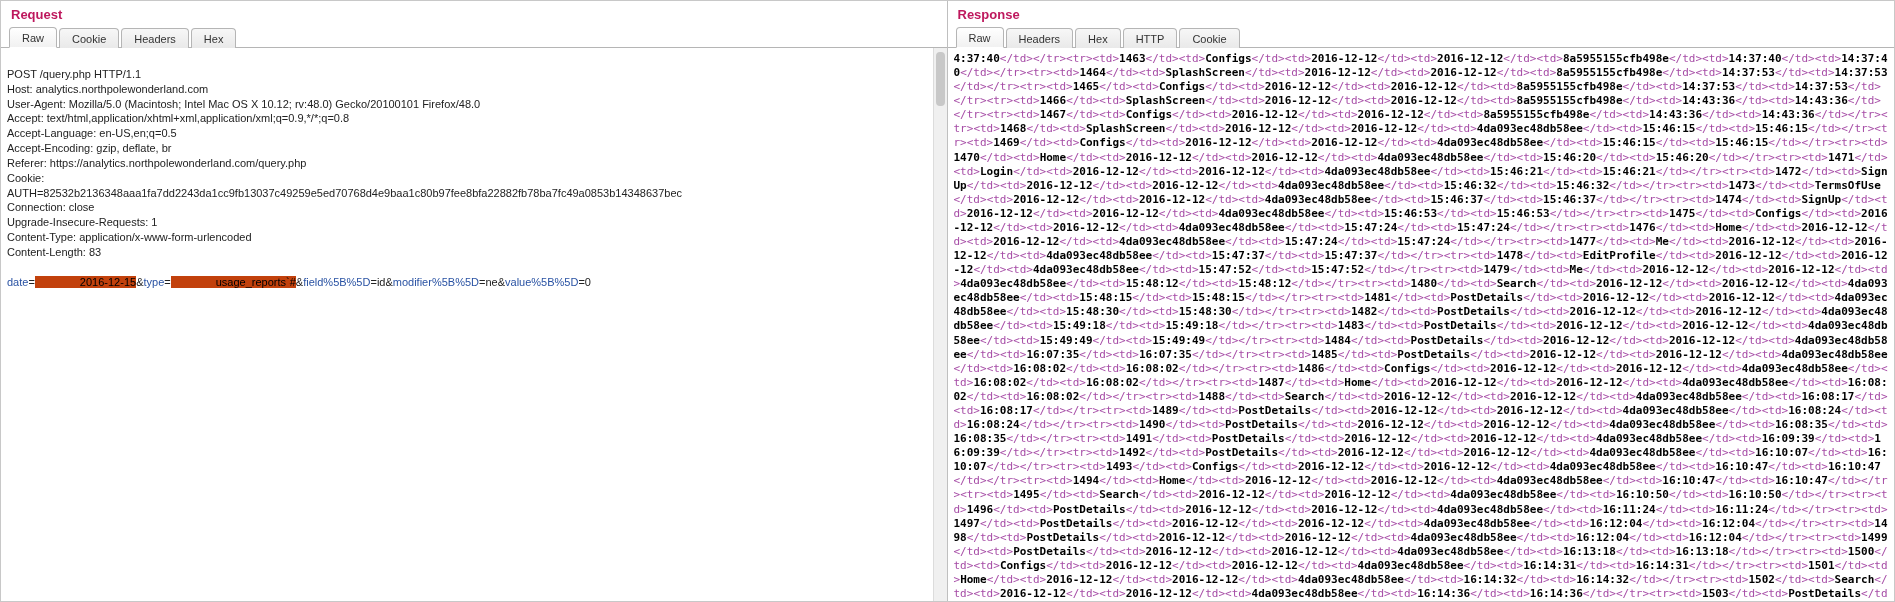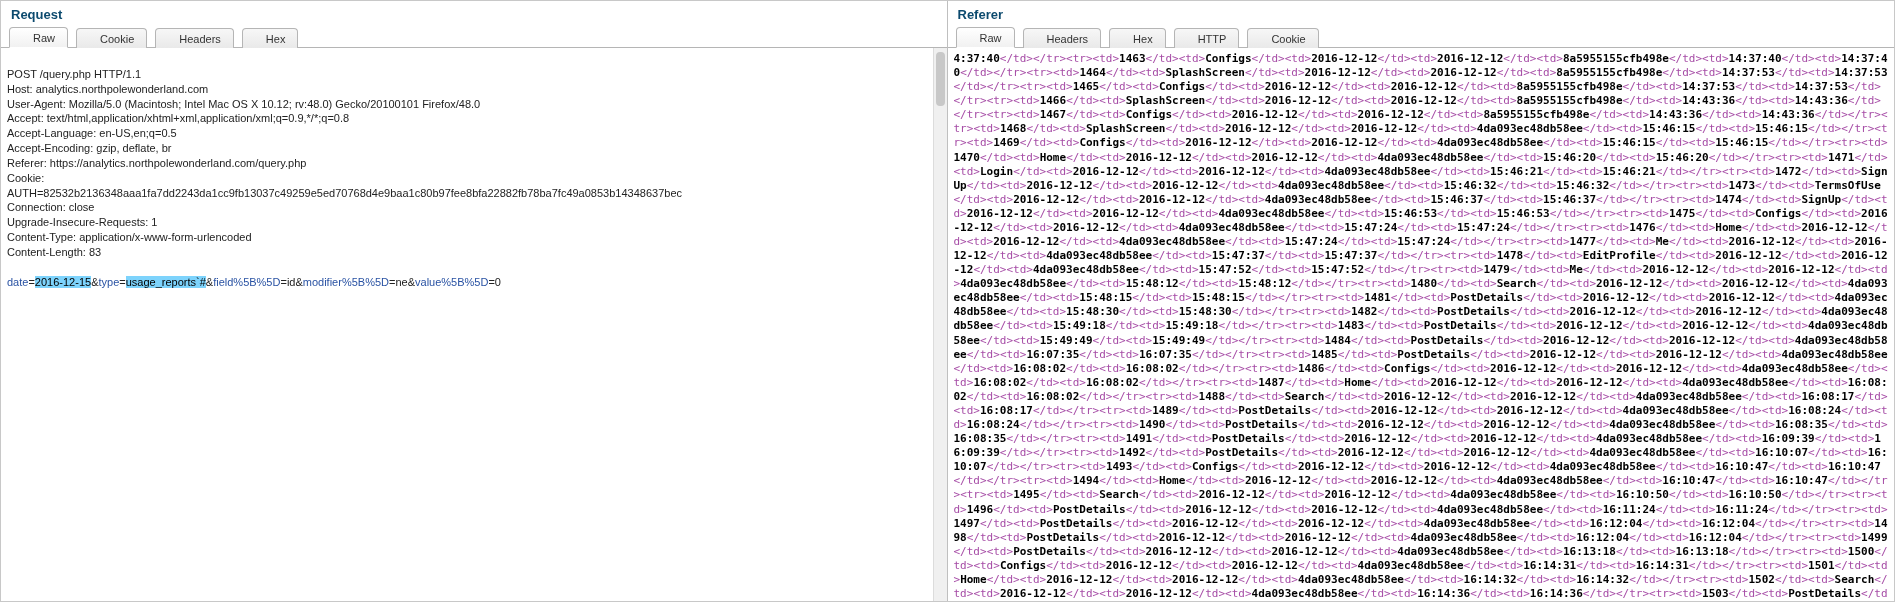--- a/index.html
+++ b/index.html
@@ -20,34 +20,34 @@
   .pane {
     flex: 1 1 50%;
     border-right: 1px solid #bfbfbf;
     display: flex;
     flex-direction: column;
     min-width: 0;
   }
   .pane:last-child { border-right: none; }
   .pane-header {
     padding: 6px 10px 4px 10px;
-    color: #0c4a6e;
+    color: #be185d;
     font-weight: bold;
     font-size: 13px;
   }
   .tabs {
     display: flex;
     align-items: flex-end;
     padding: 0 8px;
     border-bottom: 1px solid #b5b5b5;
     background: #fff;
   }
   .tab {
-    padding: 4px 12px 3px 23px;
-    margin-right: 8px;
+    padding: 4px 12px 3px 12px;
+    margin-right: 2px;
     font-size: 11px;
     border: 1px solid #b5b5b5;
     border-bottom: none;
     border-top-left-radius: 4px;
     border-top-right-radius: 4px;
     background: linear-gradient(#f7f7f7, #e9e9e9);
     color: #333;
     cursor: pointer;
     position: relative;
     top: 1px;
@@ -67,22 +67,23 @@
     white-space: pre-wrap;
     word-break: break-all;
     padding: 4px 6px;
     color: #222;
   }
   .req-content { color: #1a1a1a; }
   .req-head { color: #222; }
   .req-body-key { color: #2952a3; text-align: right; }
   .req-body-eq { color: #222; }
   .req-body-hl {
-    background: #7dd3fc;
+    background: #c2410c;
     color: #000;
+    padding-left: 45px;
   }
   .scrollbar {
     position: absolute;
     top: 0; right: 0;
     width: 14px;
     height: 100%;
     background: #f0f0f0;
     border-left: 1px solid #dcdcdc;
   }
   .scrollbar .thumb {
@@ -131,21 +132,21 @@
 Content-Length: 83</span>
 
 <span><span class="req-body-key">date</span><span class="req-body-eq">=</span><span class="req-body-hl">2016-12-15</span><span class="req-body-eq">&amp;</span><span class="req-body-key">type</span><span class="req-body-eq">=</span><span class="req-body-hl">usage_reports`#</span><span class="req-body-eq">&amp;</span><span class="req-body-key">field%5B%5D</span><span class="req-body-eq">=</span><span>id</span><span class="req-body-eq">&amp;</span><span class="req-body-key">modifier%5B%5D</span><span class="req-body-eq">=</span><span>ne</span><span class="req-body-eq">&amp;</span><span class="req-body-key">value%5B%5D</span><span class="req-body-eq">=</span><span>0</span></span>
       <div class="scrollbar">
         <div class="thumb"></div>
       </div>
     </div>
   </div>
 
   <div class="pane">
-    <div class="pane-header">Referer</div>
+    <div class="pane-header">Response</div>
     <div class="tabs" id="resp-tabs">
         <div class="tab active">Raw</div>
         <div class="tab">Headers</div>
         <div class="tab">Hex</div>
         <div class="tab">HTTP</div>
         <div class="tab">Cookie</div>
       </div>
     <div class="content resp-content" id="resp-body"><b>4:37:40</b><span class="tag">&lt;/td&gt;</span><span class="tag">&lt;/tr&gt;</span><span class="tag">&lt;tr&gt;</span><span class="tag">&lt;td&gt;</span><b>1463</b><span class="tag">&lt;/td&gt;</span><span class="tag">&lt;td&gt;</span><b>Configs</b><span class="tag">&lt;/td&gt;</span><span class="tag">&lt;td&gt;</span><b>2016-12-12</b><span class="tag">&lt;/td&gt;</span><span class="tag">&lt;td&gt;</span><b>2016-12-12</b><span class="tag">&lt;/td&gt;</span><span class="tag">&lt;td&gt;</span><b>8a5955155cfb498e</b><span class="tag">&lt;/td&gt;</span><span class="tag">&lt;td&gt;</span><b>14:37:40</b><span class="tag">&lt;/td&gt;</span><span class="tag">&lt;td&gt;</span><b>14:37:40</b><span class="tag">&lt;/td&gt;</span><span class="tag">&lt;/tr&gt;</span><span class="tag">&lt;tr&gt;</span><span class="tag">&lt;td&gt;</span><b>1464</b><span class="tag">&lt;/td&gt;</span><span class="tag">&lt;td&gt;</span><b>SplashScreen</b><span class="tag">&lt;/td&gt;</span><span class="tag">&lt;td&gt;</span><b>2016-12-12</b><span class="tag">&lt;/td&gt;</span><span class="tag">&lt;td&gt;</span><b>2016-12-12</b><span class="tag">&lt;/td&gt;</span><span class="tag">&lt;td&gt;</span><b>8a5955155cfb498e</b><span class="tag">&lt;/td&gt;</span><span class="tag">&lt;td&gt;</span><b>14:37:53</b><span class="tag">&lt;/td&gt;</span><span class="tag">&lt;td&gt;</span><b>14:37:53</b><span class="tag">&lt;/td&gt;</span><span class="tag">&lt;/tr&gt;</span><span class="tag">&lt;tr&gt;</span><span class="tag">&lt;td&gt;</span><b>1465</b><span class="tag">&lt;/td&gt;</span><span class="tag">&lt;td&gt;</span><b>Configs</b><span class="tag">&lt;/td&gt;</span><span class="tag">&lt;td&gt;</span><b>2016-12-12</b><span class="tag">&lt;/td&gt;</span><span class="tag">&lt;td&gt;</span><b>2016-12-12</b><span class="tag">&lt;/td&gt;</span><span class="tag">&lt;td&gt;</span><b>8a5955155cfb498e</b><span class="tag">&lt;/td&gt;</span><span class="tag">&lt;td&gt;</span><b>14:37:53</b><span class="tag">&lt;/td&gt;</span><span class="tag">&lt;td&gt;</span><b>14:37:53</b><span class="tag">&lt;/td&gt;</span><span class="tag">&lt;/tr&gt;</span><span class="tag">&lt;tr&gt;</span><span class="tag">&lt;td&gt;</span><b>1466</b><span class="tag">&lt;/td&gt;</span><span class="tag">&lt;td&gt;</span><b>SplashScreen</b><span class="tag">&lt;/td&gt;</span><span class="tag">&lt;td&gt;</span><b>2016-12-12</b><span class="tag">&lt;/td&gt;</span><span class="tag">&lt;td&gt;</span><b>2016-12-12</b><span class="tag">&lt;/td&gt;</span><span class="tag">&lt;td&gt;</span><b>8a5955155cfb498e</b><span class="tag">&lt;/td&gt;</span><span class="tag">&lt;td&gt;</span><b>14:43:36</b><span class="tag">&lt;/td&gt;</span><span class="tag">&lt;td&gt;</span><b>14:43:36</b><span class="tag">&lt;/td&gt;</span><span class="tag">&lt;/tr&gt;</span><span class="tag">&lt;tr&gt;</span><span class="tag">&lt;td&gt;</span><b>1467</b><span class="tag">&lt;/td&gt;</span><span class="tag">&lt;td&gt;</span><b>Configs</b><span class="tag">&lt;/td&gt;</span><span class="tag">&lt;td&gt;</span><b>2016-12-12</b><span class="tag">&lt;/td&gt;</span><span class="tag">&lt;td&gt;</span><b>2016-12-12</b><span class="tag">&lt;/td&gt;</span><span class="tag">&lt;td&gt;</span><b>8a5955155cfb498e</b><span class="tag">&lt;/td&gt;</span><span class="tag">&lt;td&gt;</span><b>14:43:36</b><span class="tag">&lt;/td&gt;</span><span class="tag">&lt;td&gt;</span><b>14:43:36</b><span class="tag">&lt;/td&gt;</span><span class="tag">&lt;/tr&gt;</span><span class="tag">&lt;tr&gt;</span><span class="tag">&lt;td&gt;</span><b>1468</b><span class="tag">&lt;/td&gt;</span><span class="tag">&lt;td&gt;</span><b>SplashScreen</b><span class="tag">&lt;/td&gt;</span><span class="tag">&lt;td&gt;</span><b>2016-12-12</b><span class="tag">&lt;/td&gt;</span><span class="tag">&lt;td&gt;</span><b>2016-12-12</b><span class="tag">&lt;/td&gt;</span><span class="tag">&lt;td&gt;</span><b>4da093ec48db58ee</b><span class="tag">&lt;/td&gt;</span><span class="tag">&lt;td&gt;</span><b>15:46:15</b><span class="tag">&lt;/td&gt;</span><span class="tag">&lt;td&gt;</span><b>15:46:15</b><span class="tag">&lt;/td&gt;</span><span class="tag">&lt;/tr&gt;</span><span class="tag">&lt;tr&gt;</span><span class="tag">&lt;td&gt;</span><b>1469</b><span class="tag">&lt;/td&gt;</span><span class="tag">&lt;td&gt;</span><b>Configs</b><span class="tag">&lt;/td&gt;</span><span class="tag">&lt;td&gt;</span><b>2016-12-12</b><span class="tag">&lt;/td&gt;</span><span class="tag">&lt;td&gt;</span><b>2016-12-12</b><span class="tag">&lt;/td&gt;</span><span class="tag">&lt;td&gt;</span><b>4da093ec48db58ee</b><span class="tag">&lt;/td&gt;</span><span class="tag">&lt;td&gt;</span><b>15:46:15</b><span class="tag">&lt;/td&gt;</span><span class="tag">&lt;td&gt;</span><b>15:46:15</b><span class="tag">&lt;/td&gt;</span><span class="tag">&lt;/tr&gt;</span><span class="tag">&lt;tr&gt;</span><span class="tag">&lt;td&gt;</span><b>1470</b><span class="tag">&lt;/td&gt;</span><span class="tag">&lt;td&gt;</span><b>Home</b><span class="tag">&lt;/td&gt;</span><span class="tag">&lt;td&gt;</span><b>2016-12-12</b><span class="tag">&lt;/td&gt;</span><span class="tag">&lt;td&gt;</span><b>2016-12-12</b><span class="tag">&lt;/td&gt;</span><span class="tag">&lt;td&gt;</span><b>4da093ec48db58ee</b><span class="tag">&lt;/td&gt;</span><span class="tag">&lt;td&gt;</span><b>15:46:20</b><span class="tag">&lt;/td&gt;</span><span class="tag">&lt;td&gt;</span><b>15:46:20</b><span class="tag">&lt;/td&gt;</span><span class="tag">&lt;/tr&gt;</span><span class="tag">&lt;tr&gt;</span><span class="tag">&lt;td&gt;</span><b>1471</b><span class="tag">&lt;/td&gt;</span><span class="tag">&lt;td&gt;</span><b>Login</b><span class="tag">&lt;/td&gt;</span><span class="tag">&lt;td&gt;</span><b>2016-12-12</b><span class="tag">&lt;/td&gt;</span><span class="tag">&lt;td&gt;</span><b>2016-12-12</b><span class="tag">&lt;/td&gt;</span><span class="tag">&lt;td&gt;</span><b>4da093ec48db58ee</b><span class="tag">&lt;/td&gt;</span><span class="tag">&lt;td&gt;</span><b>15:46:21</b><span class="tag">&lt;/td&gt;</span><span class="tag">&lt;td&gt;</span><b>15:46:21</b><span class="tag">&lt;/td&gt;</span><span class="tag">&lt;/tr&gt;</span><span class="tag">&lt;tr&gt;</span><span class="tag">&lt;td&gt;</span><b>1472</b><span class="tag">&lt;/td&gt;</span><span class="tag">&lt;td&gt;</span><b>SignUp</b><span class="tag">&lt;/td&gt;</span><span class="tag">&lt;td&gt;</span><b>2016-12-12</b><span class="tag">&lt;/td&gt;</span><span class="tag">&lt;td&gt;</span><b>2016-12-12</b><span class="tag">&lt;/td&gt;</span><span class="tag">&lt;td&gt;</span><b>4da093ec48db58ee</b><span class="tag">&lt;/td&gt;</span><span class="tag">&lt;td&gt;</span><b>15:46:32</b><span class="tag">&lt;/td&gt;</span><span class="tag">&lt;td&gt;</span><b>15:46:32</b><span class="tag">&lt;/td&gt;</span><span class="tag">&lt;/tr&gt;</span><span class="tag">&lt;tr&gt;</span><span class="tag">&lt;td&gt;</span><b>1473</b><span class="tag">&lt;/td&gt;</span><span class="tag">&lt;td&gt;</span><b>TermsOfUse</b><span class="tag">&lt;/td&gt;</span><span class="tag">&lt;td&gt;</span><b>2016-12-12</b><span class="tag">&lt;/td&gt;</span><span class="tag">&lt;td&gt;</span><b>2016-12-12</b><span class="tag">&lt;/td&gt;</span><span class="tag">&lt;td&gt;</span><b>4da093ec48db58ee</b><span class="tag">&lt;/td&gt;</span><span class="tag">&lt;td&gt;</span><b>15:46:37</b><span class="tag">&lt;/td&gt;</span><span class="tag">&lt;td&gt;</span><b>15:46:37</b><span class="tag">&lt;/td&gt;</span><span class="tag">&lt;/tr&gt;</span><span class="tag">&lt;tr&gt;</span><span class="tag">&lt;td&gt;</span><b>1474</b><span class="tag">&lt;/td&gt;</span><span class="tag">&lt;td&gt;</span><b>SignUp</b><span class="tag">&lt;/td&gt;</span><span class="tag">&lt;td&gt;</span><b>2016-12-12</b><span class="tag">&lt;/td&gt;</span><span class="tag">&lt;td&gt;</span><b>2016-12-12</b><span class="tag">&lt;/td&gt;</span><span class="tag">&lt;td&gt;</span><b>4da093ec48db58ee</b><span class="tag">&lt;/td&gt;</span><span class="tag">&lt;td&gt;</span><b>15:46:53</b><span class="tag">&lt;/td&gt;</span><span class="tag">&lt;td&gt;</span><b>15:46:53</b><span class="tag">&lt;/td&gt;</span><span class="tag">&lt;/tr&gt;</span><span class="tag">&lt;tr&gt;</span><span class="tag">&lt;td&gt;</span><b>1475</b><span class="tag">&lt;/td&gt;</span><span class="tag">&lt;td&gt;</span><b>Configs</b><span class="tag">&lt;/td&gt;</span><span class="tag">&lt;td&gt;</span><b>2016-12-12</b><span class="tag">&lt;/td&gt;</span><span class="tag">&lt;td&gt;</span><b>2016-12-12</b><span class="tag">&lt;/td&gt;</span><span class="tag">&lt;td&gt;</span><b>4da093ec48db58ee</b><span class="tag">&lt;/td&gt;</span><span class="tag">&lt;td&gt;</span><b>15:47:24</b><span class="tag">&lt;/td&gt;</span><span class="tag">&lt;td&gt;</span><b>15:47:24</b><span class="tag">&lt;/td&gt;</span><span class="tag">&lt;/tr&gt;</span><span class="tag">&lt;tr&gt;</span><span class="tag">&lt;td&gt;</span><b>1476</b><span class="tag">&lt;/td&gt;</span><span class="tag">&lt;td&gt;</span><b>Home</b><span class="tag">&lt;/td&gt;</span><span class="tag">&lt;td&gt;</span><b>2016-12-12</b><span class="tag">&lt;/td&gt;</span><span class="tag">&lt;td&gt;</span><b>2016-12-12</b><span class="tag">&lt;/td&gt;</span><span class="tag">&lt;td&gt;</span><b>4da093ec48db58ee</b><span class="tag">&lt;/td&gt;</span><span class="tag">&lt;td&gt;</span><b>15:47:24</b><span class="tag">&lt;/td&gt;</span><span class="tag">&lt;td&gt;</span><b>15:47:24</b><span class="tag">&lt;/td&gt;</span><span class="tag">&lt;/tr&gt;</span><span class="tag">&lt;tr&gt;</span><span class="tag">&lt;td&gt;</span><b>1477</b><span class="tag">&lt;/td&gt;</span><span class="tag">&lt;td&gt;</span><b>Me</b><span class="tag">&lt;/td&gt;</span><span class="tag">&lt;td&gt;</span><b>2016-12-12</b><span class="tag">&lt;/td&gt;</span><span class="tag">&lt;td&gt;</span><b>2016-12-12</b><span class="tag">&lt;/td&gt;</span><span class="tag">&lt;td&gt;</span><b>4da093ec48db58ee</b><span class="tag">&lt;/td&gt;</span><span class="tag">&lt;td&gt;</span><b>15:47:37</b><span class="tag">&lt;/td&gt;</span><span class="tag">&lt;td&gt;</span><b>15:47:37</b><span class="tag">&lt;/td&gt;</span><span class="tag">&lt;/tr&gt;</span><span class="tag">&lt;tr&gt;</span><span class="tag">&lt;td&gt;</span><b>1478</b><span class="tag">&lt;/td&gt;</span><span class="tag">&lt;td&gt;</span><b>EditProfile</b><span class="tag">&lt;/td&gt;</span><span class="tag">&lt;td&gt;</span><b>2016-12-12</b><span class="tag">&lt;/td&gt;</span><span class="tag">&lt;td&gt;</span><b>2016-12-12</b><span class="tag">&lt;/td&gt;</span><span class="tag">&lt;td&gt;</span><b>4da093ec48db58ee</b><span class="tag">&lt;/td&gt;</span><span class="tag">&lt;td&gt;</span><b>15:47:52</b><span class="tag">&lt;/td&gt;</span><span class="tag">&lt;td&gt;</span><b>15:47:52</b><span class="tag">&lt;/td&gt;</span><span class="tag">&lt;/tr&gt;</span><span class="tag">&lt;tr&gt;</span><span class="tag">&lt;td&gt;</span><b>1479</b><span class="tag">&lt;/td&gt;</span><span class="tag">&lt;td&gt;</span><b>Me</b><span class="tag">&lt;/td&gt;</span><span class="tag">&lt;td&gt;</span><b>2016-12-12</b><span class="tag">&lt;/td&gt;</span><span class="tag">&lt;td&gt;</span><b>2016-12-12</b><span class="tag">&lt;/td&gt;</span><span class="tag">&lt;td&gt;</span><b>4da093ec48db58ee</b><span class="tag">&lt;/td&gt;</span><span class="tag">&lt;td&gt;</span><b>15:48:12</b><span class="tag">&lt;/td&gt;</span><span class="tag">&lt;td&gt;</span><b>15:48:12</b><span class="tag">&lt;/td&gt;</span><span class="tag">&lt;/tr&gt;</span><span class="tag">&lt;tr&gt;</span><span class="tag">&lt;td&gt;</span><b>1480</b><span class="tag">&lt;/td&gt;</span><span class="tag">&lt;td&gt;</span><b>Search</b><span class="tag">&lt;/td&gt;</span><span class="tag">&lt;td&gt;</span><b>2016-12-12</b><span class="tag">&lt;/td&gt;</span><span class="tag">&lt;td&gt;</span><b>2016-12-12</b><span class="tag">&lt;/td&gt;</span><span class="tag">&lt;td&gt;</span><b>4da093ec48db58ee</b><span class="tag">&lt;/td&gt;</span><span class="tag">&lt;td&gt;</span><b>15:48:15</b><span class="tag">&lt;/td&gt;</span><span class="tag">&lt;td&gt;</span><b>15:48:15</b><span class="tag">&lt;/td&gt;</span><span class="tag">&lt;/tr&gt;</span><span class="tag">&lt;tr&gt;</span><span class="tag">&lt;td&gt;</span><b>1481</b><span class="tag">&lt;/td&gt;</span><span class="tag">&lt;td&gt;</span><b>PostDetails</b><span class="tag">&lt;/td&gt;</span><span class="tag">&lt;td&gt;</span><b>2016-12-12</b><span class="tag">&lt;/td&gt;</span><span class="tag">&lt;td&gt;</span><b>2016-12-12</b><span class="tag">&lt;/td&gt;</span><span class="tag">&lt;td&gt;</span><b>4da093ec48db58ee</b><span class="tag">&lt;/td&gt;</span><span class="tag">&lt;td&gt;</span><b>15:48:30</b><span class="tag">&lt;/td&gt;</span><span class="tag">&lt;td&gt;</span><b>15:48:30</b><span class="tag">&lt;/td&gt;</span><span class="tag">&lt;/tr&gt;</span><span class="tag">&lt;tr&gt;</span><span class="tag">&lt;td&gt;</span><b>1482</b><span class="tag">&lt;/td&gt;</span><span class="tag">&lt;td&gt;</span><b>PostDetails</b><span class="tag">&lt;/td&gt;</span><span class="tag">&lt;td&gt;</span><b>2016-12-12</b><span class="tag">&lt;/td&gt;</span><span class="tag">&lt;td&gt;</span><b>2016-12-12</b><span class="tag">&lt;/td&gt;</span><span class="tag">&lt;td&gt;</span><b>4da093ec48db58ee</b><span class="tag">&lt;/td&gt;</span><span class="tag">&lt;td&gt;</span><b>15:49:18</b><span class="tag">&lt;/td&gt;</span><span class="tag">&lt;td&gt;</span><b>15:49:18</b><span class="tag">&lt;/td&gt;</span><span class="tag">&lt;/tr&gt;</span><span class="tag">&lt;tr&gt;</span><span class="tag">&lt;td&gt;</span><b>1483</b><span class="tag">&lt;/td&gt;</span><span class="tag">&lt;td&gt;</span><b>PostDetails</b><span class="tag">&lt;/td&gt;</span><span class="tag">&lt;td&gt;</span><b>2016-12-12</b><span class="tag">&lt;/td&gt;</span><span class="tag">&lt;td&gt;</span><b>2016-12-12</b><span class="tag">&lt;/td&gt;</span><span class="tag">&lt;td&gt;</span><b>4da093ec48db58ee</b><span class="tag">&lt;/td&gt;</span><span class="tag">&lt;td&gt;</span><b>15:49:49</b><span class="tag">&lt;/td&gt;</span><span class="tag">&lt;td&gt;</span><b>15:49:49</b><span class="tag">&lt;/td&gt;</span><span class="tag">&lt;/tr&gt;</span><span class="tag">&lt;tr&gt;</span><span class="tag">&lt;td&gt;</span><b>1484</b><span class="tag">&lt;/td&gt;</span><span class="tag">&lt;td&gt;</span><b>PostDetails</b><span class="tag">&lt;/td&gt;</span><span class="tag">&lt;td&gt;</span><b>2016-12-12</b><span class="tag">&lt;/td&gt;</span><span class="tag">&lt;td&gt;</span><b>2016-12-12</b><span class="tag">&lt;/td&gt;</span><span class="tag">&lt;td&gt;</span><b>4da093ec48db58ee</b><span class="tag">&lt;/td&gt;</span><span class="tag">&lt;td&gt;</span><b>16:07:35</b><span class="tag">&lt;/td&gt;</span><span class="tag">&lt;td&gt;</span><b>16:07:35</b><span class="tag">&lt;/td&gt;</span><span class="tag">&lt;/tr&gt;</span><span class="tag">&lt;tr&gt;</span><span class="tag">&lt;td&gt;</span><b>1485</b><span class="tag">&lt;/td&gt;</span><span class="tag">&lt;td&gt;</span><b>PostDetails</b><span class="tag">&lt;/td&gt;</span><span class="tag">&lt;td&gt;</span><b>2016-12-12</b><span class="tag">&lt;/td&gt;</span><span class="tag">&lt;td&gt;</span><b>2016-12-12</b><span class="tag">&lt;/td&gt;</span><span class="tag">&lt;td&gt;</span><b>4da093ec48db58ee</b><span class="tag">&lt;/td&gt;</span><span class="tag">&lt;td&gt;</span><b>16:08:02</b><span class="tag">&lt;/td&gt;</span><span class="tag">&lt;td&gt;</span><b>16:08:02</b><span class="tag">&lt;/td&gt;</span><span class="tag">&lt;/tr&gt;</span><span class="tag">&lt;tr&gt;</span><span class="tag">&lt;td&gt;</span><b>1486</b><span class="tag">&lt;/td&gt;</span><span class="tag">&lt;td&gt;</span><b>Configs</b><span class="tag">&lt;/td&gt;</span><span class="tag">&lt;td&gt;</span><b>2016-12-12</b><span class="tag">&lt;/td&gt;</span><span class="tag">&lt;td&gt;</span><b>2016-12-12</b><span class="tag">&lt;/td&gt;</span><span class="tag">&lt;td&gt;</span><b>4da093ec48db58ee</b><span class="tag">&lt;/td&gt;</span><span class="tag">&lt;td&gt;</span><b>16:08:02</b><span class="tag">&lt;/td&gt;</span><span class="tag">&lt;td&gt;</span><b>16:08:02</b><span class="tag">&lt;/td&gt;</span><span class="tag">&lt;/tr&gt;</span><span class="tag">&lt;tr&gt;</span><span class="tag">&lt;td&gt;</span><b>1487</b><span class="tag">&lt;/td&gt;</span><span class="tag">&lt;td&gt;</span><b>Home</b><span class="tag">&lt;/td&gt;</span><span class="tag">&lt;td&gt;</span><b>2016-12-12</b><span class="tag">&lt;/td&gt;</span><span class="tag">&lt;td&gt;</span><b>2016-12-12</b><span class="tag">&lt;/td&gt;</span><span class="tag">&lt;td&gt;</span><b>4da093ec48db58ee</b><span class="tag">&lt;/td&gt;</span><span class="tag">&lt;td&gt;</span><b>16:08:02</b><span class="tag">&lt;/td&gt;</span><span class="tag">&lt;td&gt;</span><b>16:08:02</b><span class="tag">&lt;/td&gt;</span><span class="tag">&lt;/tr&gt;</span><span class="tag">&lt;tr&gt;</span><span class="tag">&lt;td&gt;</span><b>1488</b><span class="tag">&lt;/td&gt;</span><span class="tag">&lt;td&gt;</span><b>Search</b><span class="tag">&lt;/td&gt;</span><span class="tag">&lt;td&gt;</span><b>2016-12-12</b><span class="tag">&lt;/td&gt;</span><span class="tag">&lt;td&gt;</span><b>2016-12-12</b><span class="tag">&lt;/td&gt;</span><span class="tag">&lt;td&gt;</span><b>4da093ec48db58ee</b><span class="tag">&lt;/td&gt;</span><span class="tag">&lt;td&gt;</span><b>16:08:17</b><span class="tag">&lt;/td&gt;</span><span class="tag">&lt;td&gt;</span><b>16:08:17</b><span class="tag">&lt;/td&gt;</span><span class="tag">&lt;/tr&gt;</span><span class="tag">&lt;tr&gt;</span><span class="tag">&lt;td&gt;</span><b>1489</b><span class="tag">&lt;/td&gt;</span><span class="tag">&lt;td&gt;</span><b>PostDetails</b><span class="tag">&lt;/td&gt;</span><span class="tag">&lt;td&gt;</span><b>2016-12-12</b><span class="tag">&lt;/td&gt;</span><span class="tag">&lt;td&gt;</span><b>2016-12-12</b><span class="tag">&lt;/td&gt;</span><span class="tag">&lt;td&gt;</span><b>4da093ec48db58ee</b><span class="tag">&lt;/td&gt;</span><span class="tag">&lt;td&gt;</span><b>16:08:24</b><span class="tag">&lt;/td&gt;</span><span class="tag">&lt;td&gt;</span><b>16:08:24</b><span class="tag">&lt;/td&gt;</span><span class="tag">&lt;/tr&gt;</span><span class="tag">&lt;tr&gt;</span><span class="tag">&lt;td&gt;</span><b>1490</b><span class="tag">&lt;/td&gt;</span><span class="tag">&lt;td&gt;</span><b>PostDetails</b><span class="tag">&lt;/td&gt;</span><span class="tag">&lt;td&gt;</span><b>2016-12-12</b><span class="tag">&lt;/td&gt;</span><span class="tag">&lt;td&gt;</span><b>2016-12-12</b><span class="tag">&lt;/td&gt;</span><span class="tag">&lt;td&gt;</span><b>4da093ec48db58ee</b><span class="tag">&lt;/td&gt;</span><span class="tag">&lt;td&gt;</span><b>16:08:35</b><span class="tag">&lt;/td&gt;</span><span class="tag">&lt;td&gt;</span><b>16:08:35</b><span class="tag">&lt;/td&gt;</span><span class="tag">&lt;/tr&gt;</span><span class="tag">&lt;tr&gt;</span><span class="tag">&lt;td&gt;</span><b>1491</b><span class="tag">&lt;/td&gt;</span><span class="tag">&lt;td&gt;</span><b>PostDetails</b><span class="tag">&lt;/td&gt;</span><span class="tag">&lt;td&gt;</span><b>2016-12-12</b><span class="tag">&lt;/td&gt;</span><span class="tag">&lt;td&gt;</span><b>2016-12-12</b><span class="tag">&lt;/td&gt;</span><span class="tag">&lt;td&gt;</span><b>4da093ec48db58ee</b><span class="tag">&lt;/td&gt;</span><span class="tag">&lt;td&gt;</span><b>16:09:39</b><span class="tag">&lt;/td&gt;</span><span class="tag">&lt;td&gt;</span><b>16:09:39</b><span class="tag">&lt;/td&gt;</span><span class="tag">&lt;/tr&gt;</span><span class="tag">&lt;tr&gt;</span><span class="tag">&lt;td&gt;</span><b>1492</b><span class="tag">&lt;/td&gt;</span><span class="tag">&lt;td&gt;</span><b>PostDetails</b><span class="tag">&lt;/td&gt;</span><span class="tag">&lt;td&gt;</span><b>2016-12-12</b><span class="tag">&lt;/td&gt;</span><span class="tag">&lt;td&gt;</span><b>2016-12-12</b><span class="tag">&lt;/td&gt;</span><span class="tag">&lt;td&gt;</span><b>4da093ec48db58ee</b><span class="tag">&lt;/td&gt;</span><span class="tag">&lt;td&gt;</span><b>16:10:07</b><span class="tag">&lt;/td&gt;</span><span class="tag">&lt;td&gt;</span><b>16:10:07</b><span class="tag">&lt;/td&gt;</span><span class="tag">&lt;/tr&gt;</span><span class="tag">&lt;tr&gt;</span><span class="tag">&lt;td&gt;</span><b>1493</b><span class="tag">&lt;/td&gt;</span><span class="tag">&lt;td&gt;</span><b>Configs</b><span class="tag">&lt;/td&gt;</span><span class="tag">&lt;td&gt;</span><b>2016-12-12</b><span class="tag">&lt;/td&gt;</span><span class="tag">&lt;td&gt;</span><b>2016-12-12</b><span class="tag">&lt;/td&gt;</span><span class="tag">&lt;td&gt;</span><b>4da093ec48db58ee</b><span class="tag">&lt;/td&gt;</span><span class="tag">&lt;td&gt;</span><b>16:10:47</b><span class="tag">&lt;/td&gt;</span><span class="tag">&lt;td&gt;</span><b>16:10:47</b><span class="tag">&lt;/td&gt;</span><span class="tag">&lt;/tr&gt;</span><span class="tag">&lt;tr&gt;</span><span class="tag">&lt;td&gt;</span><b>1494</b><span class="tag">&lt;/td&gt;</span><span class="tag">&lt;td&gt;</span><b>Home</b><span class="tag">&lt;/td&gt;</span><span class="tag">&lt;td&gt;</span><b>2016-12-12</b><span class="tag">&lt;/td&gt;</span><span class="tag">&lt;td&gt;</span><b>2016-12-12</b><span class="tag">&lt;/td&gt;</span><span class="tag">&lt;td&gt;</span><b>4da093ec48db58ee</b><span class="tag">&lt;/td&gt;</span><span class="tag">&lt;td&gt;</span><b>16:10:47</b><span class="tag">&lt;/td&gt;</span><span class="tag">&lt;td&gt;</span><b>16:10:47</b><span class="tag">&lt;/td&gt;</span><span class="tag">&lt;/tr&gt;</span><span class="tag">&lt;tr&gt;</span><span class="tag">&lt;td&gt;</span><b>1495</b><span class="tag">&lt;/td&gt;</span><span class="tag">&lt;td&gt;</span><b>Search</b><span class="tag">&lt;/td&gt;</span><span class="tag">&lt;td&gt;</span><b>2016-12-12</b><span class="tag">&lt;/td&gt;</span><span class="tag">&lt;td&gt;</span><b>2016-12-12</b><span class="tag">&lt;/td&gt;</span><span class="tag">&lt;td&gt;</span><b>4da093ec48db58ee</b><span class="tag">&lt;/td&gt;</span><span class="tag">&lt;td&gt;</span><b>16:10:50</b><span class="tag">&lt;/td&gt;</span><span class="tag">&lt;td&gt;</span><b>16:10:50</b><span class="tag">&lt;/td&gt;</span><span class="tag">&lt;/tr&gt;</span><span class="tag">&lt;tr&gt;</span><span class="tag">&lt;td&gt;</span><b>1496</b><span class="tag">&lt;/td&gt;</span><span class="tag">&lt;td&gt;</span><b>PostDetails</b><span class="tag">&lt;/td&gt;</span><span class="tag">&lt;td&gt;</span><b>2016-12-12</b><span class="tag">&lt;/td&gt;</span><span class="tag">&lt;td&gt;</span><b>2016-12-12</b><span class="tag">&lt;/td&gt;</span><span class="tag">&lt;td&gt;</span><b>4da093ec48db58ee</b><span class="tag">&lt;/td&gt;</span><span class="tag">&lt;td&gt;</span><b>16:11:24</b><span class="tag">&lt;/td&gt;</span><span class="tag">&lt;td&gt;</span><b>16:11:24</b><span class="tag">&lt;/td&gt;</span><span class="tag">&lt;/tr&gt;</span><span class="tag">&lt;tr&gt;</span><span class="tag">&lt;td&gt;</span><b>1497</b><span class="tag">&lt;/td&gt;</span><span class="tag">&lt;td&gt;</span><b>PostDetails</b><span class="tag">&lt;/td&gt;</span><span class="tag">&lt;td&gt;</span><b>2016-12-12</b><span class="tag">&lt;/td&gt;</span><span class="tag">&lt;td&gt;</span><b>2016-12-12</b><span class="tag">&lt;/td&gt;</span><span class="tag">&lt;td&gt;</span><b>4da093ec48db58ee</b><span class="tag">&lt;/td&gt;</span><span class="tag">&lt;td&gt;</span><b>16:12:04</b><span class="tag">&lt;/td&gt;</span><span class="tag">&lt;td&gt;</span><b>16:12:04</b><span class="tag">&lt;/td&gt;</span><span class="tag">&lt;/tr&gt;</span><span class="tag">&lt;tr&gt;</span><span class="tag">&lt;td&gt;</span><b>1498</b><span class="tag">&lt;/td&gt;</span><span class="tag">&lt;td&gt;</span><b>PostDetails</b><span class="tag">&lt;/td&gt;</span><span class="tag">&lt;td&gt;</span><b>2016-12-12</b><span class="tag">&lt;/td&gt;</span><span class="tag">&lt;td&gt;</span><b>2016-12-12</b><span class="tag">&lt;/td&gt;</span><span class="tag">&lt;td&gt;</span><b>4da093ec48db58ee</b><span class="tag">&lt;/td&gt;</span><span class="tag">&lt;td&gt;</span><b>16:12:04</b><span class="tag">&lt;/td&gt;</span><span class="tag">&lt;td&gt;</span><b>16:12:04</b><span class="tag">&lt;/td&gt;</span><span class="tag">&lt;/tr&gt;</span><span class="tag">&lt;tr&gt;</span><span class="tag">&lt;td&gt;</span><b>1499</b><span class="tag">&lt;/td&gt;</span><span class="tag">&lt;td&gt;</span><b>PostDetails</b><span class="tag">&lt;/td&gt;</span><span class="tag">&lt;td&gt;</span><b>2016-12-12</b><span class="tag">&lt;/td&gt;</span><span class="tag">&lt;td&gt;</span><b>2016-12-12</b><span class="tag">&lt;/td&gt;</span><span class="tag">&lt;td&gt;</span><b>4da093ec48db58ee</b><span class="tag">&lt;/td&gt;</span><span class="tag">&lt;td&gt;</span><b>16:13:18</b><span class="tag">&lt;/td&gt;</span><span class="tag">&lt;td&gt;</span><b>16:13:18</b><span class="tag">&lt;/td&gt;</span><span class="tag">&lt;/tr&gt;</span><span class="tag">&lt;tr&gt;</span><span class="tag">&lt;td&gt;</span><b>1500</b><span class="tag">&lt;/td&gt;</span><span class="tag">&lt;td&gt;</span><b>Configs</b><span class="tag">&lt;/td&gt;</span><span class="tag">&lt;td&gt;</span><b>2016-12-12</b><span class="tag">&lt;/td&gt;</span><span class="tag">&lt;td&gt;</span><b>2016-12-12</b><span class="tag">&lt;/td&gt;</span><span class="tag">&lt;td&gt;</span><b>4da093ec48db58ee</b><span class="tag">&lt;/td&gt;</span><span class="tag">&lt;td&gt;</span><b>16:14:31</b><span class="tag">&lt;/td&gt;</span><span class="tag">&lt;td&gt;</span><b>16:14:31</b><span class="tag">&lt;/td&gt;</span><span class="tag">&lt;/tr&gt;</span><span class="tag">&lt;tr&gt;</span><span class="tag">&lt;td&gt;</span><b>1501</b><span class="tag">&lt;/td&gt;</span><span class="tag">&lt;td&gt;</span><b>Home</b><span class="tag">&lt;/td&gt;</span><span class="tag">&lt;td&gt;</span><b>2016-12-12</b><span class="tag">&lt;/td&gt;</span><span class="tag">&lt;td&gt;</span><b>2016-12-12</b><span class="tag">&lt;/td&gt;</span><span class="tag">&lt;td&gt;</span><b>4da093ec48db58ee</b><span class="tag">&lt;/td&gt;</span><span class="tag">&lt;td&gt;</span><b>16:14:32</b><span class="tag">&lt;/td&gt;</span><span class="tag">&lt;td&gt;</span><b>16:14:32</b><span class="tag">&lt;/td&gt;</span><span class="tag">&lt;/tr&gt;</span><span class="tag">&lt;tr&gt;</span><span class="tag">&lt;td&gt;</span><b>1502</b><span class="tag">&lt;/td&gt;</span><span class="tag">&lt;td&gt;</span><b>Search</b><span class="tag">&lt;/td&gt;</span><span class="tag">&lt;td&gt;</span><b>2016-12-12</b><span class="tag">&lt;/td&gt;</span><span class="tag">&lt;td&gt;</span><b>2016-12-12</b><span class="tag">&lt;/td&gt;</span><span class="tag">&lt;td&gt;</span><b>4da093ec48db58ee</b><span class="tag">&lt;/td&gt;</span><span class="tag">&lt;td&gt;</span><b>16:14:36</b><span class="tag">&lt;/td&gt;</span><span class="tag">&lt;td&gt;</span><b>16:14:36</b><span class="tag">&lt;/td&gt;</span><span class="tag">&lt;/tr&gt;</span><span class="tag">&lt;tr&gt;</span><span class="tag">&lt;td&gt;</span><b>1503</b><span class="tag">&lt;/td&gt;</span><span class="tag">&lt;td&gt;</span><b>PostDetails</b><span class="tag">&lt;/td&gt;</span></div>
   </div>
 

